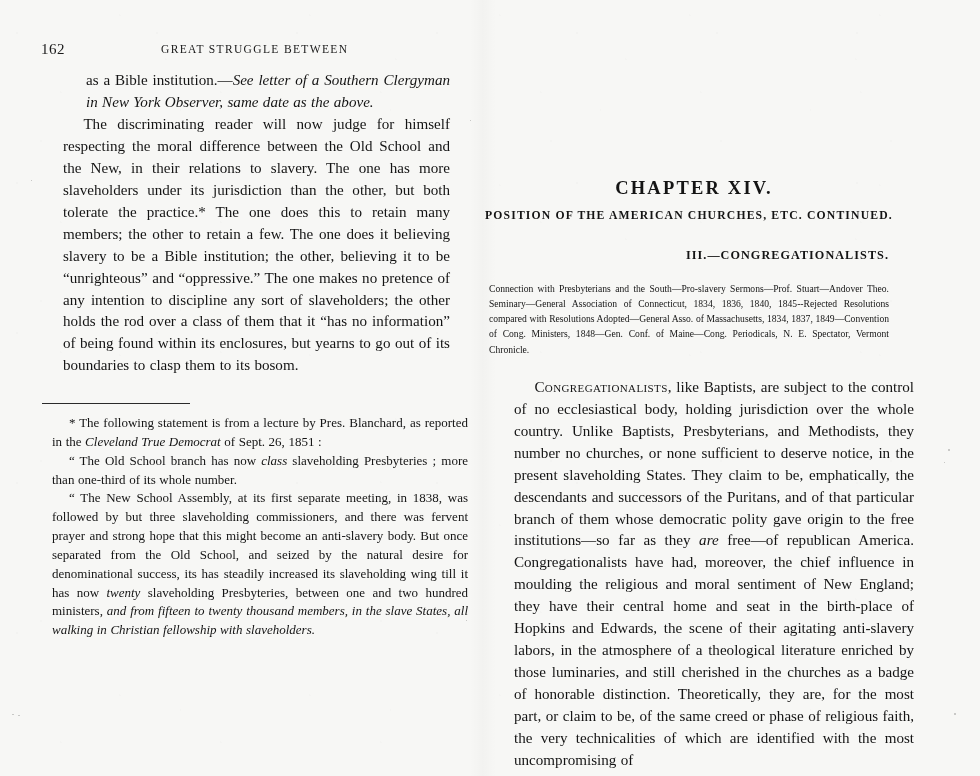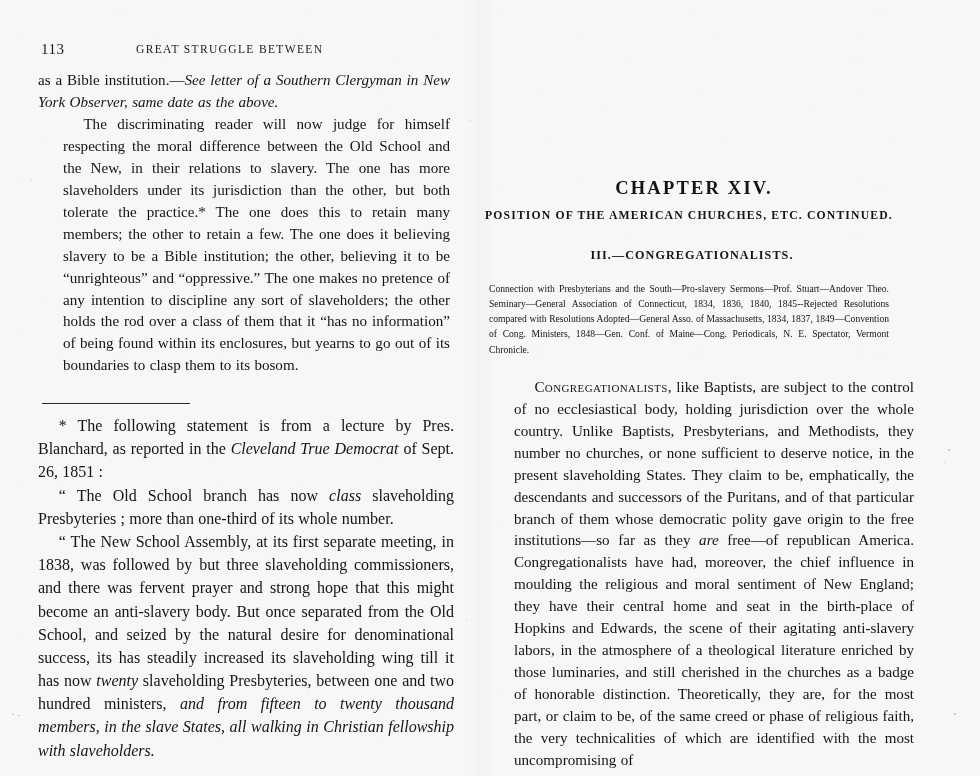--- a/index.html
+++ b/index.html
@@ -39,21 +39,21 @@
   .running-head {
     position: absolute;
     top: 43px;
     font-size: 11.5px;
     letter-spacing: 1.35px;
     font-variant: small-caps;
     text-transform: uppercase;
     white-space: nowrap;
     color: #1a1a1a;
   }
-  .rh-left  { left: 136px; }
+  .rh-left  { left: 161px; }
 
   .folio {
     position: absolute;
     top: 41px;
     font-size: 15px;
     color: #1a1a1a;
     letter-spacing: 0.5px;
   }
   .folio-left  { left: 41px; }
 
@@ -73,39 +73,39 @@
 
   p.body {
     margin: 0;
     font-size: 15.1px;
     line-height: 1.455;
     text-align: justify;
     text-justify: inter-word;
     word-spacing: 0.6px;
   }
   p.body.indent { text-indent: 1.35em; margin-left: 25px; }
-  p.body.cont   { text-indent: 0; }
+  p.body.cont   { text-indent: 0; margin-left: 48px; }
 
   i, em { font-style: italic; }
 
   
   .fn-rule {
     position: absolute;
     left: 42px;
     top: 403px;
     width: 148px;
     height: 0;
     border-top: 1px solid #2a2a2a;
   }
   .footnote {
     position: absolute;
-    left: 38px;
+    left: 52px;
     top: 414px;
     width: 416px;
-    font-size: 16px;
+    font-size: 13px;
     line-height: 1.45;
     text-align: justify;
     word-spacing: 0.3px;
   }
   .footnote p { margin: 0; }
   .footnote p.hang { text-indent: 1.3em; }
 
   
   .chapter-number {
     text-align: center;
@@ -116,21 +116,21 @@
   }
   .chapter-subject {
     text-align: center;
     font-size: 11.7px;
     letter-spacing: 1.15px;
     margin: 0 0 26px 0;
     white-space: nowrap;
     margin-left: -4px;
   }
   .chapter-section {
-    text-align: center;
+    text-align: right;
     font-size: 12.2px;
     letter-spacing: 1.05px;
     margin: 0 0 18px 0;
     padding-left: 6px;
   }
   .synopsis {
     font-size: 9.6px;
     line-height: 1.58;
     text-align: justify;
     margin: 0 0 20px 0;
@@ -162,21 +162,21 @@
     pointer-events: none;
   }
 </style>
 </head>
 <body>
 
 <div id="page">
 
   <div class="leaf leaf-left">
 
-    <div class="folio folio-left">113</div>
+    <div class="folio folio-left">162</div>
 
     <div class="running-head rh-left">GREAT STRUGGLE BETWEEN</div>
 
     <div class="block-left">
       <p class="body cont">as a Bible institution.—<i>See letter of a Southern Clergyman in New York Observer, same date as the above.</i></p>
       <p class="body indent">The discriminating reader will now judge for himself respecting the moral difference between the Old School and the New, in their relations to slavery. The one has more slaveholders under its jurisdiction than the other, but both tolerate the practice.* The one does this to retain many members; the other to retain a few. The one does it believing slavery to be a Bible institution; the other, believing it to be “unrighteous” and “oppressive.” The one makes no pretence of any intention to discipline any sort of slaveholders; the other holds the rod over a class of them that it “has no information” of being found within its enclosures, but yearns to go out of its boundaries to clasp them to its bosom.</p>
     </div>
 
     <div class="fn-rule"></div>
 

